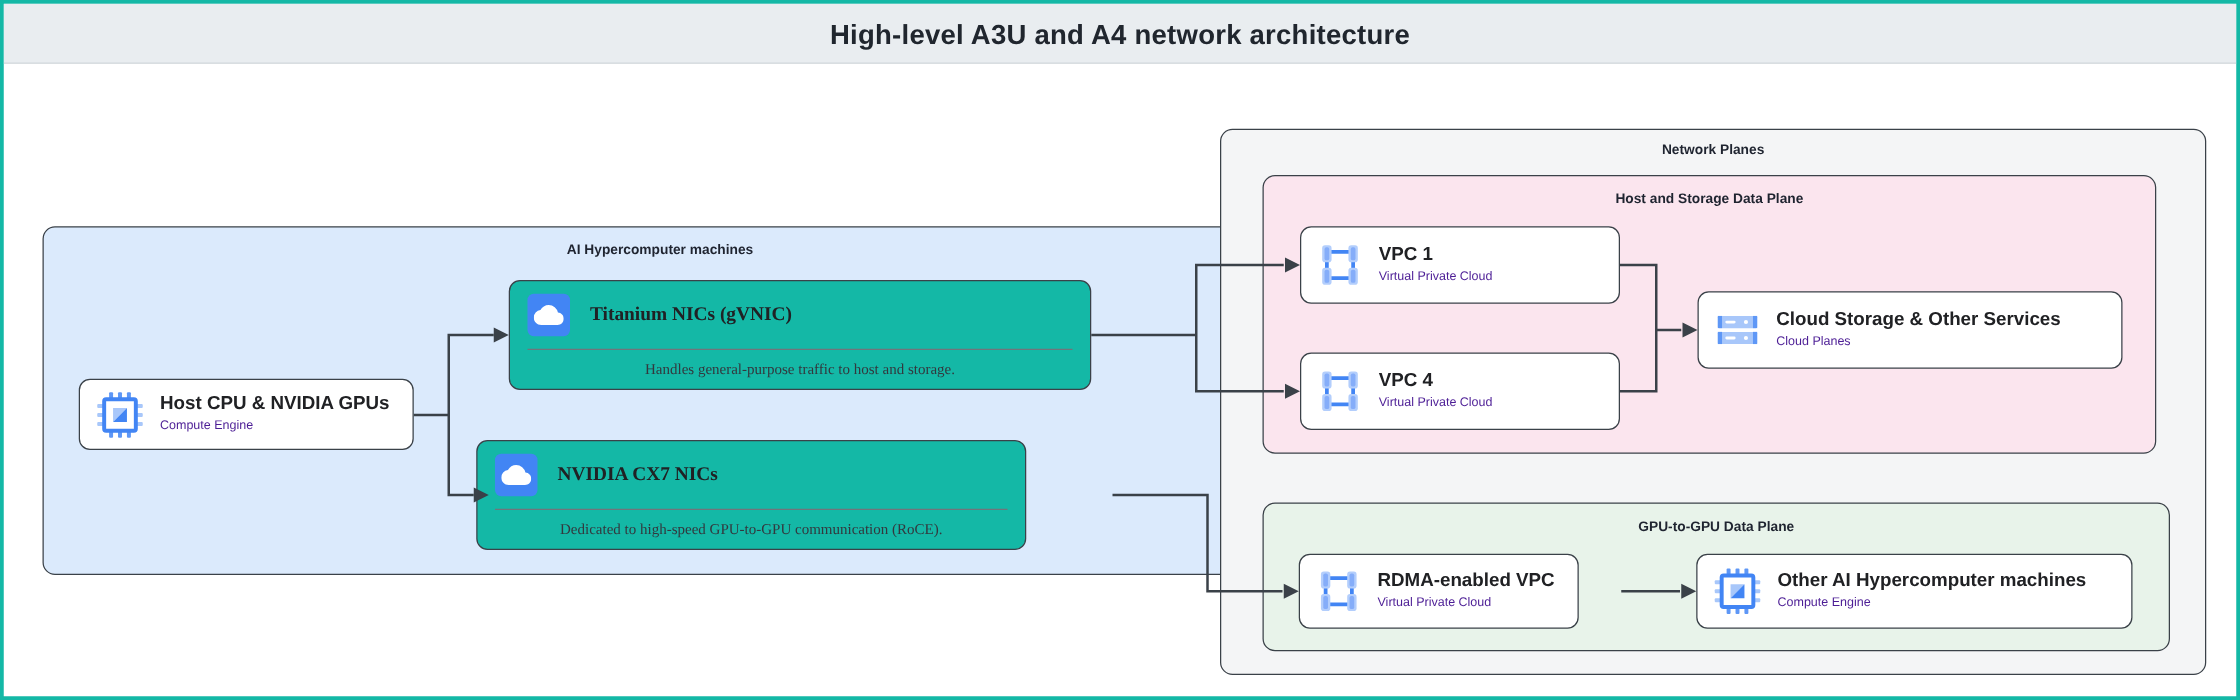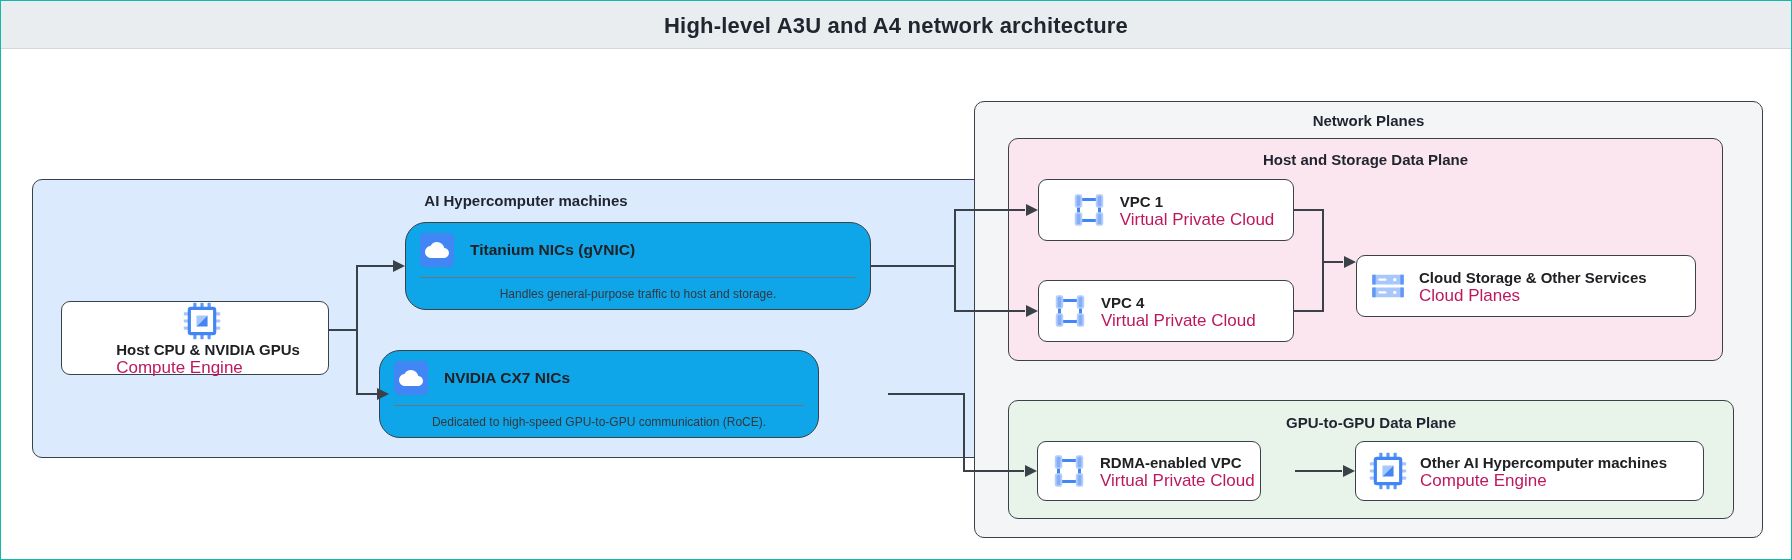--- a/index.html
+++ b/index.html
@@ -4,21 +4,21 @@
 <style>
   * { margin: 0; padding: 0; box-sizing: border-box; }
   html, body { background: #ffffff; }
   body { font-family: "Liberation Sans", "DejaVu Sans", sans-serif; }
 
   #canvas {
     position: relative;
     width: 1792px;
     height: 560px;
     background: #ffffff;
-    border: 1px solid #14b8a6;
+    border: 3px solid #14b8a6;
     overflow: hidden;
   }
 
   
   .header {
     position: absolute;
     left: 0; top: 0; right: 0;
     height: 48px;
     background: var(--header-bg, #e9edf0);
     border-bottom: 1px solid #d2d7db;
@@ -37,21 +37,21 @@
   
   .group {
     position: absolute;
     border: 1.5px solid var(--line, #3a4148);
     border-radius: 10px;
   }
   .group-title {
     position: absolute;
     left: 0; right: 0;
     text-align: center;
-    font-size: 15px;
+    font-size: 11px;
     font-weight: 700;
     color: #1f2430;
   }
   .g-blue  { background: var(--group-blue,  #dbeafc); }
   .g-gray  { background: var(--group-gray,  #f4f5f6); }
   .g-pink  { background: var(--group-pink,  #fbe5ee); }
   .g-green { background: var(--group-green, #e8f3ea); }
 
   
   .node {
@@ -66,32 +66,33 @@
   .node .nicon { flex: 0 0 auto; display: block; }
   .node .ntext { margin-left: 13px; min-width: 0; }
   .ntitle {
     font-size: 15px;
     font-weight: 700;
     color: #202124;
     line-height: 19px;
     white-space: nowrap;
   }
   .nsub {
-    font-size: 17px;
-    color: #be185d;
+    font-size: 10px;
+    color: #4c1d95;
     line-height: 18px;
     white-space: nowrap;
   }
 
   
   .nicnode {
     position: absolute;
-    background: #0ea5e9;
+    background: #14b8a6;
     border: 1.5px solid var(--line, #3a4148);
-    border-radius: 21px;
+    border-radius: 9px;
+    font-family: Liberation Serif, serif;
   }
   .nicnode .cloudbadge {
     position: absolute;
     left: 14px; top: 10px;
     width: 34px; height: 34px;
     background: var(--blue, #4285f4);
     border-radius: 5px;
     display: flex; align-items: center; justify-content: center;
   }
   .nicnode .nictitle {
@@ -195,21 +196,21 @@
   </div>
 
   <div class="group g-pink" style="left:1007px; top:137px; width:715px; height:223px;">
     <div class="group-title" style="top:12px;">Host and Storage Data Plane</div>
   </div>
 
   <div class="group g-green" style="left:1007px; top:399px; width:726px; height:119px;">
     <div class="group-title" style="top:13px;">GPU-to-GPU Data Plane</div>
   </div>
 
-  <div class="node" style="left:60px; top:300px; width:268px; height:74px;flex-direction:column;">
+  <div class="node" style="left:60px; top:300px; width:268px; height:57px;">
     <svg class="nicon" width="38" height="38">
         <use href="#sym-compute"></use>
       </svg>
     <div class="ntext">
       <div class="ntitle">Host CPU &amp; NVIDIA GPUs</div>
       <div class="nsub">Compute Engine</div>
     </div>
   </div>
 
   <div class="nicnode" style="left:404px; top:221px; width:466px; height:88px;">
@@ -227,41 +228,41 @@
     <span class="cloudbadge">
       <svg width="24" height="24">
           <use href="#sym-cloud"></use>
         </svg>
     </span>
     <div class="nictitle">NVIDIA CX7 NICs</div>
     <div class="divider"></div>
     <div class="ndesc">Dedicated to high-speed GPU-to-GPU communication (RoCE).</div>
   </div>
 
-  <div class="node" style="left:1037px; top:178px; width:256px; height:62px;justify-content:center;">
+  <div class="node" style="left:1037px; top:178px; width:256px; height:62px;">
     <svg class="nicon" width="36" height="36">
         <use href="#sym-vpc"></use>
       </svg>
     <div class="ntext">
       <div class="ntitle">VPC 1</div>
       <div class="nsub">Virtual Private Cloud</div>
     </div>
   </div>
 
   <div class="node" style="left:1037px; top:279px; width:256px; height:62px;">
     <svg class="nicon" width="36" height="36">
         <use href="#sym-vpc"></use>
       </svg>
     <div class="ntext">
       <div class="ntitle">VPC 4</div>
       <div class="nsub">Virtual Private Cloud</div>
     </div>
   </div>
 
-  <div class="node" style="left:1355px; top:230px; width:340px; height:62px;margin-top:24px;">
+  <div class="node" style="left:1355px; top:230px; width:340px; height:62px;">
     <svg class="nicon" width="36" height="36">
         <use href="#sym-storage"></use>
       </svg>
     <div class="ntext">
       <div class="ntitle">Cloud Storage &amp; Other Services</div>
       <div class="nsub">Cloud Planes</div>
     </div>
   </div>
 
   <div class="node" style="left:1036px; top:440px; width:224px; height:60px;">

